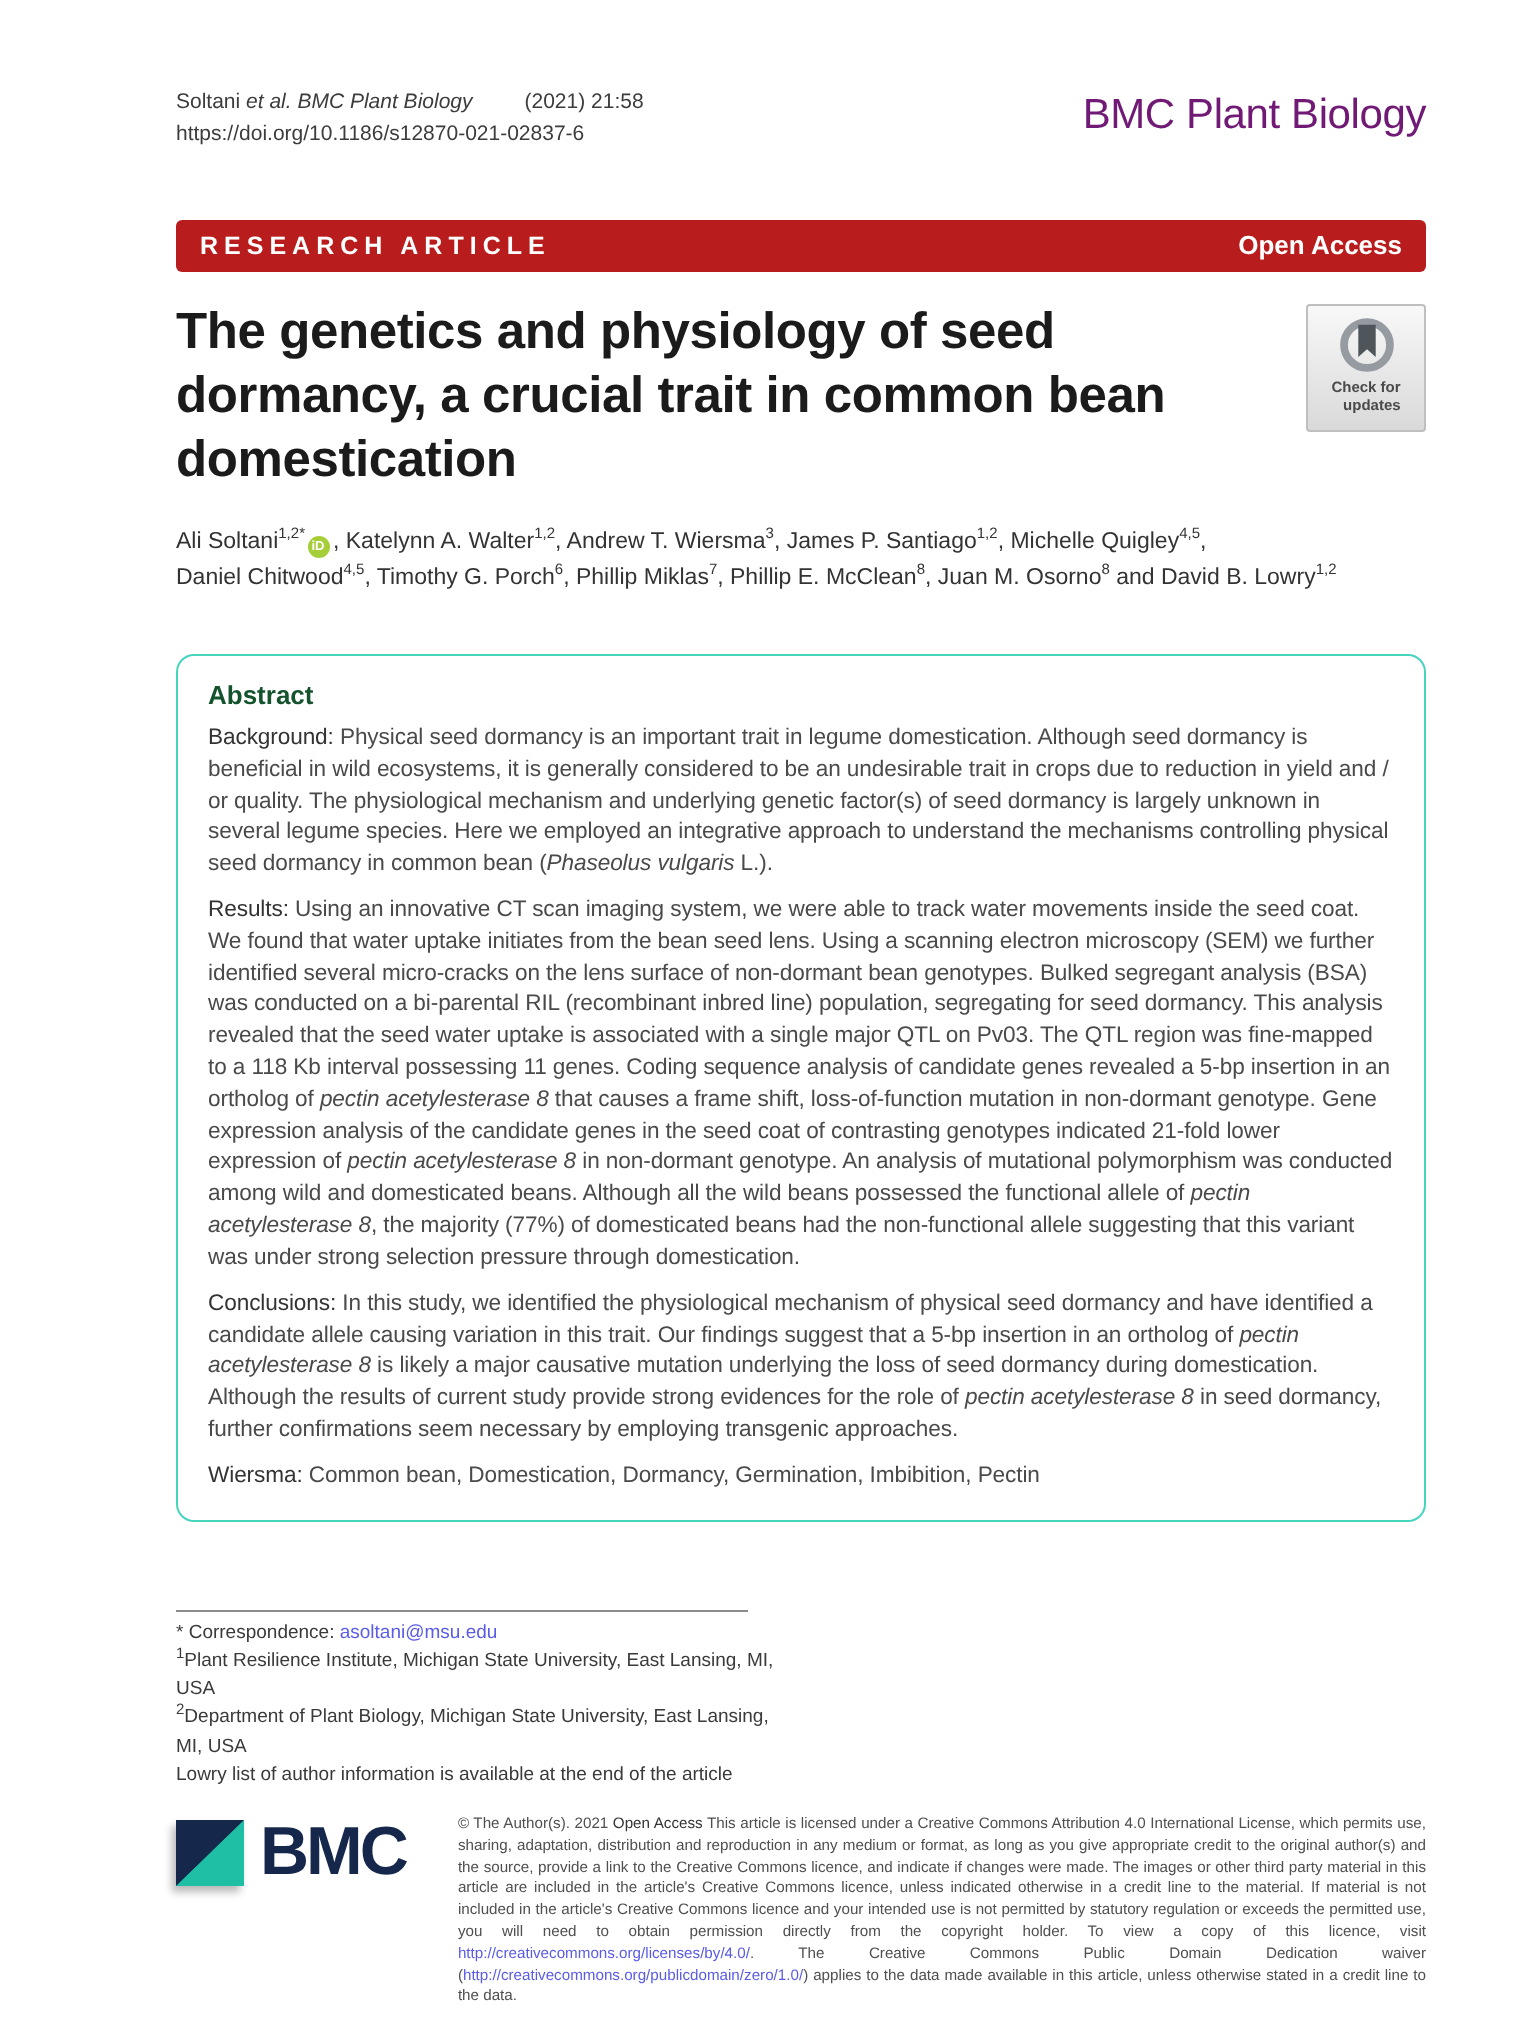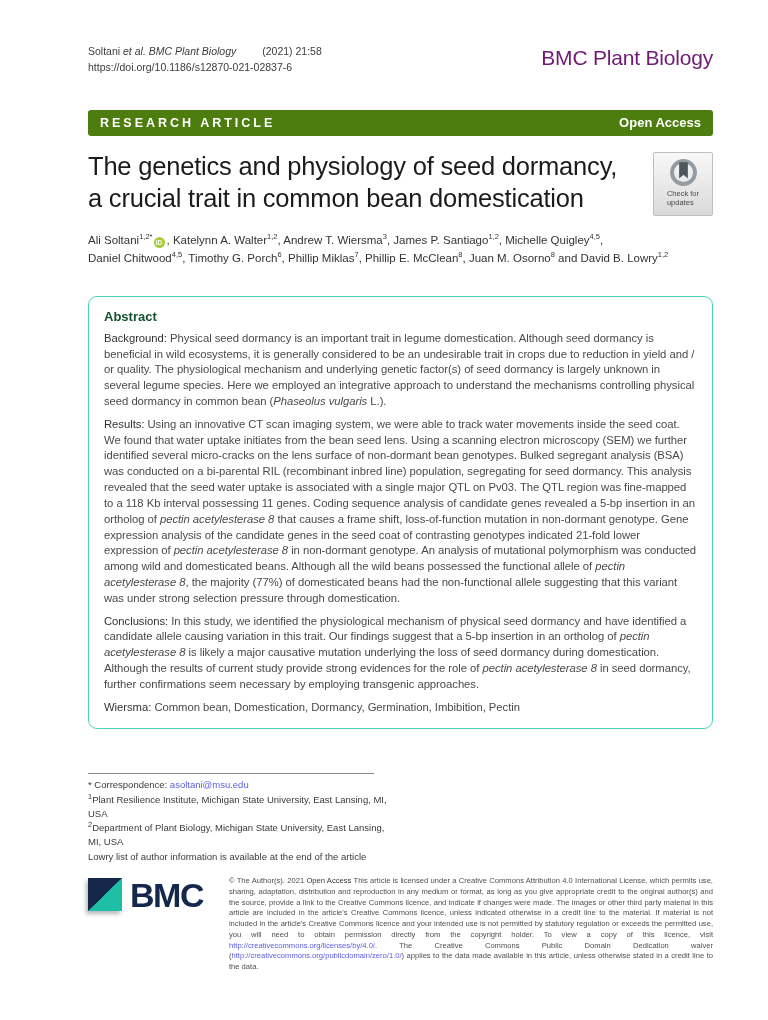--- a/index.html
+++ b/index.html
@@ -6,30 +6,30 @@
   body{width:768px;height:1020px;overflow:hidden;font-family:"Liberation Sans",sans-serif;color:#222;}
   .page{box-sizing:border-box;width:768px;height:1020px;padding:44px 55px 0 88px;}
 
   
   .top{display:flex;justify-content:space-between;align-items:flex-start;}
   .cite{font-size:10.5px;line-height:1.5;color:#3c3c3c;}
   .cite-doi{color:#3c3c3c;}
   .journal{font-size:21px;color:#701a75;letter-spacing:-0.2px;margin-top:2px;}
 
   
-  .banner{margin-top:34px;height:26px;background:#4d7c0f;border-radius:3px;display:flex;justify-content:space-between;align-items:center;padding:0 12px;color:#fff;font-weight:bold;}
+  .banner{margin-top:34px;height:26px;background:#b91c1c;border-radius:3px;display:flex;justify-content:space-between;align-items:center;padding:0 12px;color:#fff;font-weight:bold;}
   .banner-left{font-size:12.5px;letter-spacing:3px;}
   .banner-right{font-size:13px;}
 
   
   .title-row{display:flex;justify-content:space-between;margin-top:14px;}
-  .title{font-size:25.5px;font-weight:400;color:#1b1b1b;line-height:1.27;margin:0;width:530px;letter-spacing:-0.2px;}
+  .title{font-size:25.5px;font-weight:700;color:#1b1b1b;line-height:1.27;margin:0;width:530px;letter-spacing:-0.2px;}
   .check-badge{width:60px;height:64px;background:linear-gradient(#f8f8f8,#d9d9d9);border:1px solid #bfbfbf;border-radius:2px;display:flex;flex-direction:column;align-items:center;padding-top:5px;box-sizing:border-box;margin-top:2px;cursor:pointer;}
   .check-icon{width:29px;height:29px;}
-  .check-text{font-size:7.5px;color:#4a4a4a;text-align:left;line-height:1.25;margin-top:2px;}
+  .check-text{font-size:7.5px;color:#4a4a4a;text-align:right;line-height:1.25;margin-top:2px;font-weight:bold;}
 
   
   .authors{margin:15px 0 0;font-size:11.5px;line-height:1.62;color:#333;}
   sup{font-size:7.5px;line-height:0;}
   .icon-orcid{display:inline-block;width:11px;height:11px;background:#a6ce39;border-radius:50%;color:#fff;font-size:6.5px;font-weight:bold;text-align:center;line-height:11px;vertical-align:-1px;margin:0 2px 0 1px;}
 
   
   .abstract{margin-top:28px;border:1.5px solid #46d5bc;border-radius:9px;padding:10px 15px 13px;}
   .abstract h2{font-size:13px;margin:2px 0 5px;color:#14532d;}
   .abstract p{font-size:11.3px;line-height:1.4;color:#4a4a4a;margin:7px 0 0;letter-spacing:-0.05px;}

